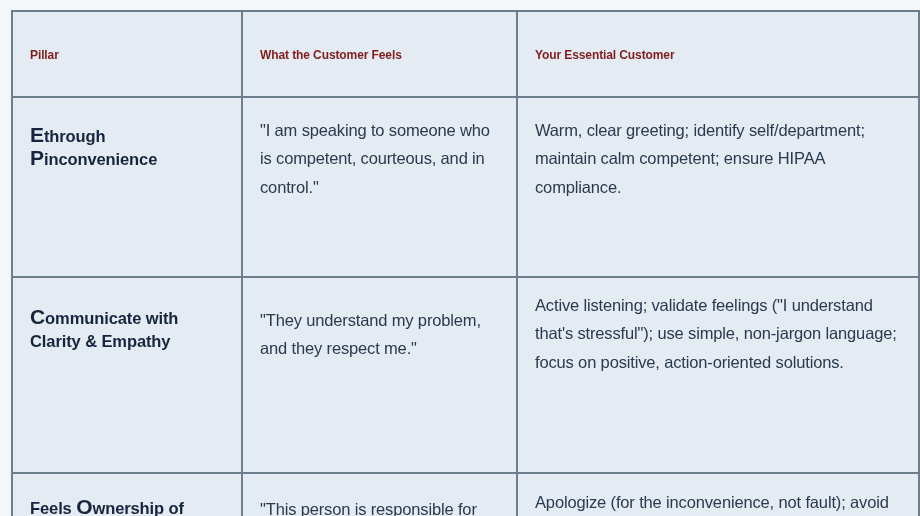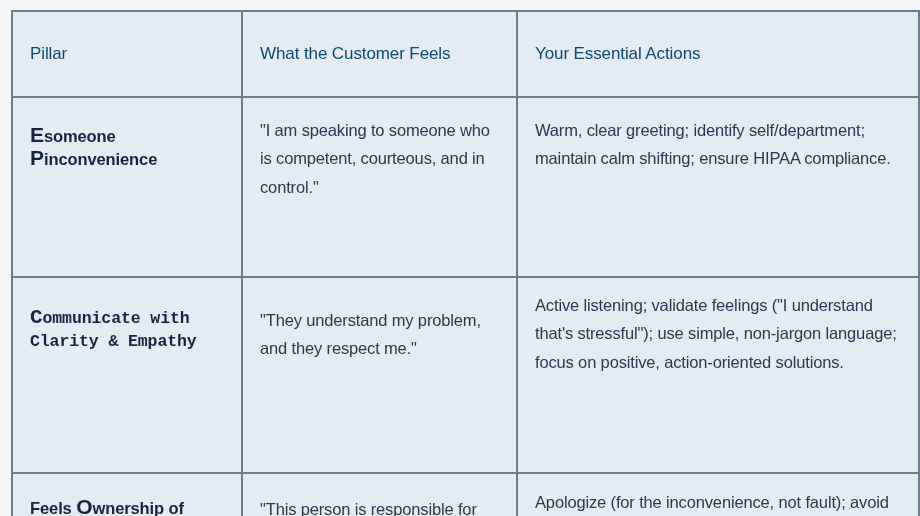--- a/index.html
+++ b/index.html
@@ -46,23 +46,23 @@
   }
 
   
   tr.header-row th {
     height: 84px;
     vertical-align: middle;
     padding-top: 0;
     padding-bottom: 0;
   }
   .header-label {
-    font-size: 17px;
-    font-weight: normal;
-    color: #0c4a6e;
+    font-size: 12px;
+    font-weight: bold;
+    color: #7f1d1d;
     letter-spacing: -0.1px;
     line-height: 1.2;
   }
 
   
   .pillar-name {
     font-size: 16.5px;
     font-weight: bold;
     color: #16243f;
     line-height: 1.42;
@@ -81,21 +81,21 @@
     line-height: 1.72;
     letter-spacing: -0.15px;
   }
 
   tr.row-1 td { height: 133px; }
   tr.row-2 td { height: 147px; }
   tr.row-3 td { height: 130px; }
 
   tr.row-2 td.feels-cell { padding-top: 28px; }
   tr.row-1 td.pillar-cell { padding-top: 27px; }
-  tr.row-2 td.pillar-cell { padding-top: 29px; font-family: Liberation Mono, monospace; }
+  tr.row-2 td.pillar-cell { padding-top: 29px; }
   tr.row-3 td.pillar-cell { padding-top: 23px; }
   tr.row-3 td.feels-cell { padding-top: 21px; }
   tr.row-3 td.actions-cell { padding-top: 14px; }
   tr.row-2 td.actions-cell { padding-top: 13px; }
 </style>
 </head>
 <body>
 
 <div class="table-wrap">
   <table class="pillar-table">
@@ -106,38 +106,38 @@
     </colgroup>
     <thead>
       <tr class="header-row">
         <th>
           <span class="header-label">Pillar</span>
         </th>
         <th>
           <span class="header-label">What the Customer Feels</span>
         </th>
         <th>
-          <span class="header-label">Your Essential Actions</span>
+          <span class="header-label">Your Essential Customer</span>
         </th>
       </tr>
     </thead>
     <tbody>
 
       <tr class="row-1">
         <td class="pillar-cell">
           <div class="pillar-name">
-            <span class="cap">E</span><span>someone</span><br>
+            <span class="cap">E</span><span>through</span><br>
             <span class="cap">P</span><span>inconvenience</span>
           </div>
         </td>
         <td class="feels-cell">
           <div class="cell-text">"I am speaking to someone who is competent, courteous, and in control."</div>
         </td>
         <td class="actions-cell">
-          <div class="cell-text">Warm, clear greeting; identify self/department; maintain calm shifting; ensure HIPAA compliance.</div>
+          <div class="cell-text">Warm, clear greeting; identify self/department; maintain calm competent; ensure HIPAA compliance.</div>
         </td>
       </tr>
 
       <tr class="row-2">
         <td class="pillar-cell">
           <div class="pillar-name">
             <span class="cap">C</span><span>ommunicate with</span><br>
             <span>Clarity &amp; Empathy</span>
           </div>
         </td>

